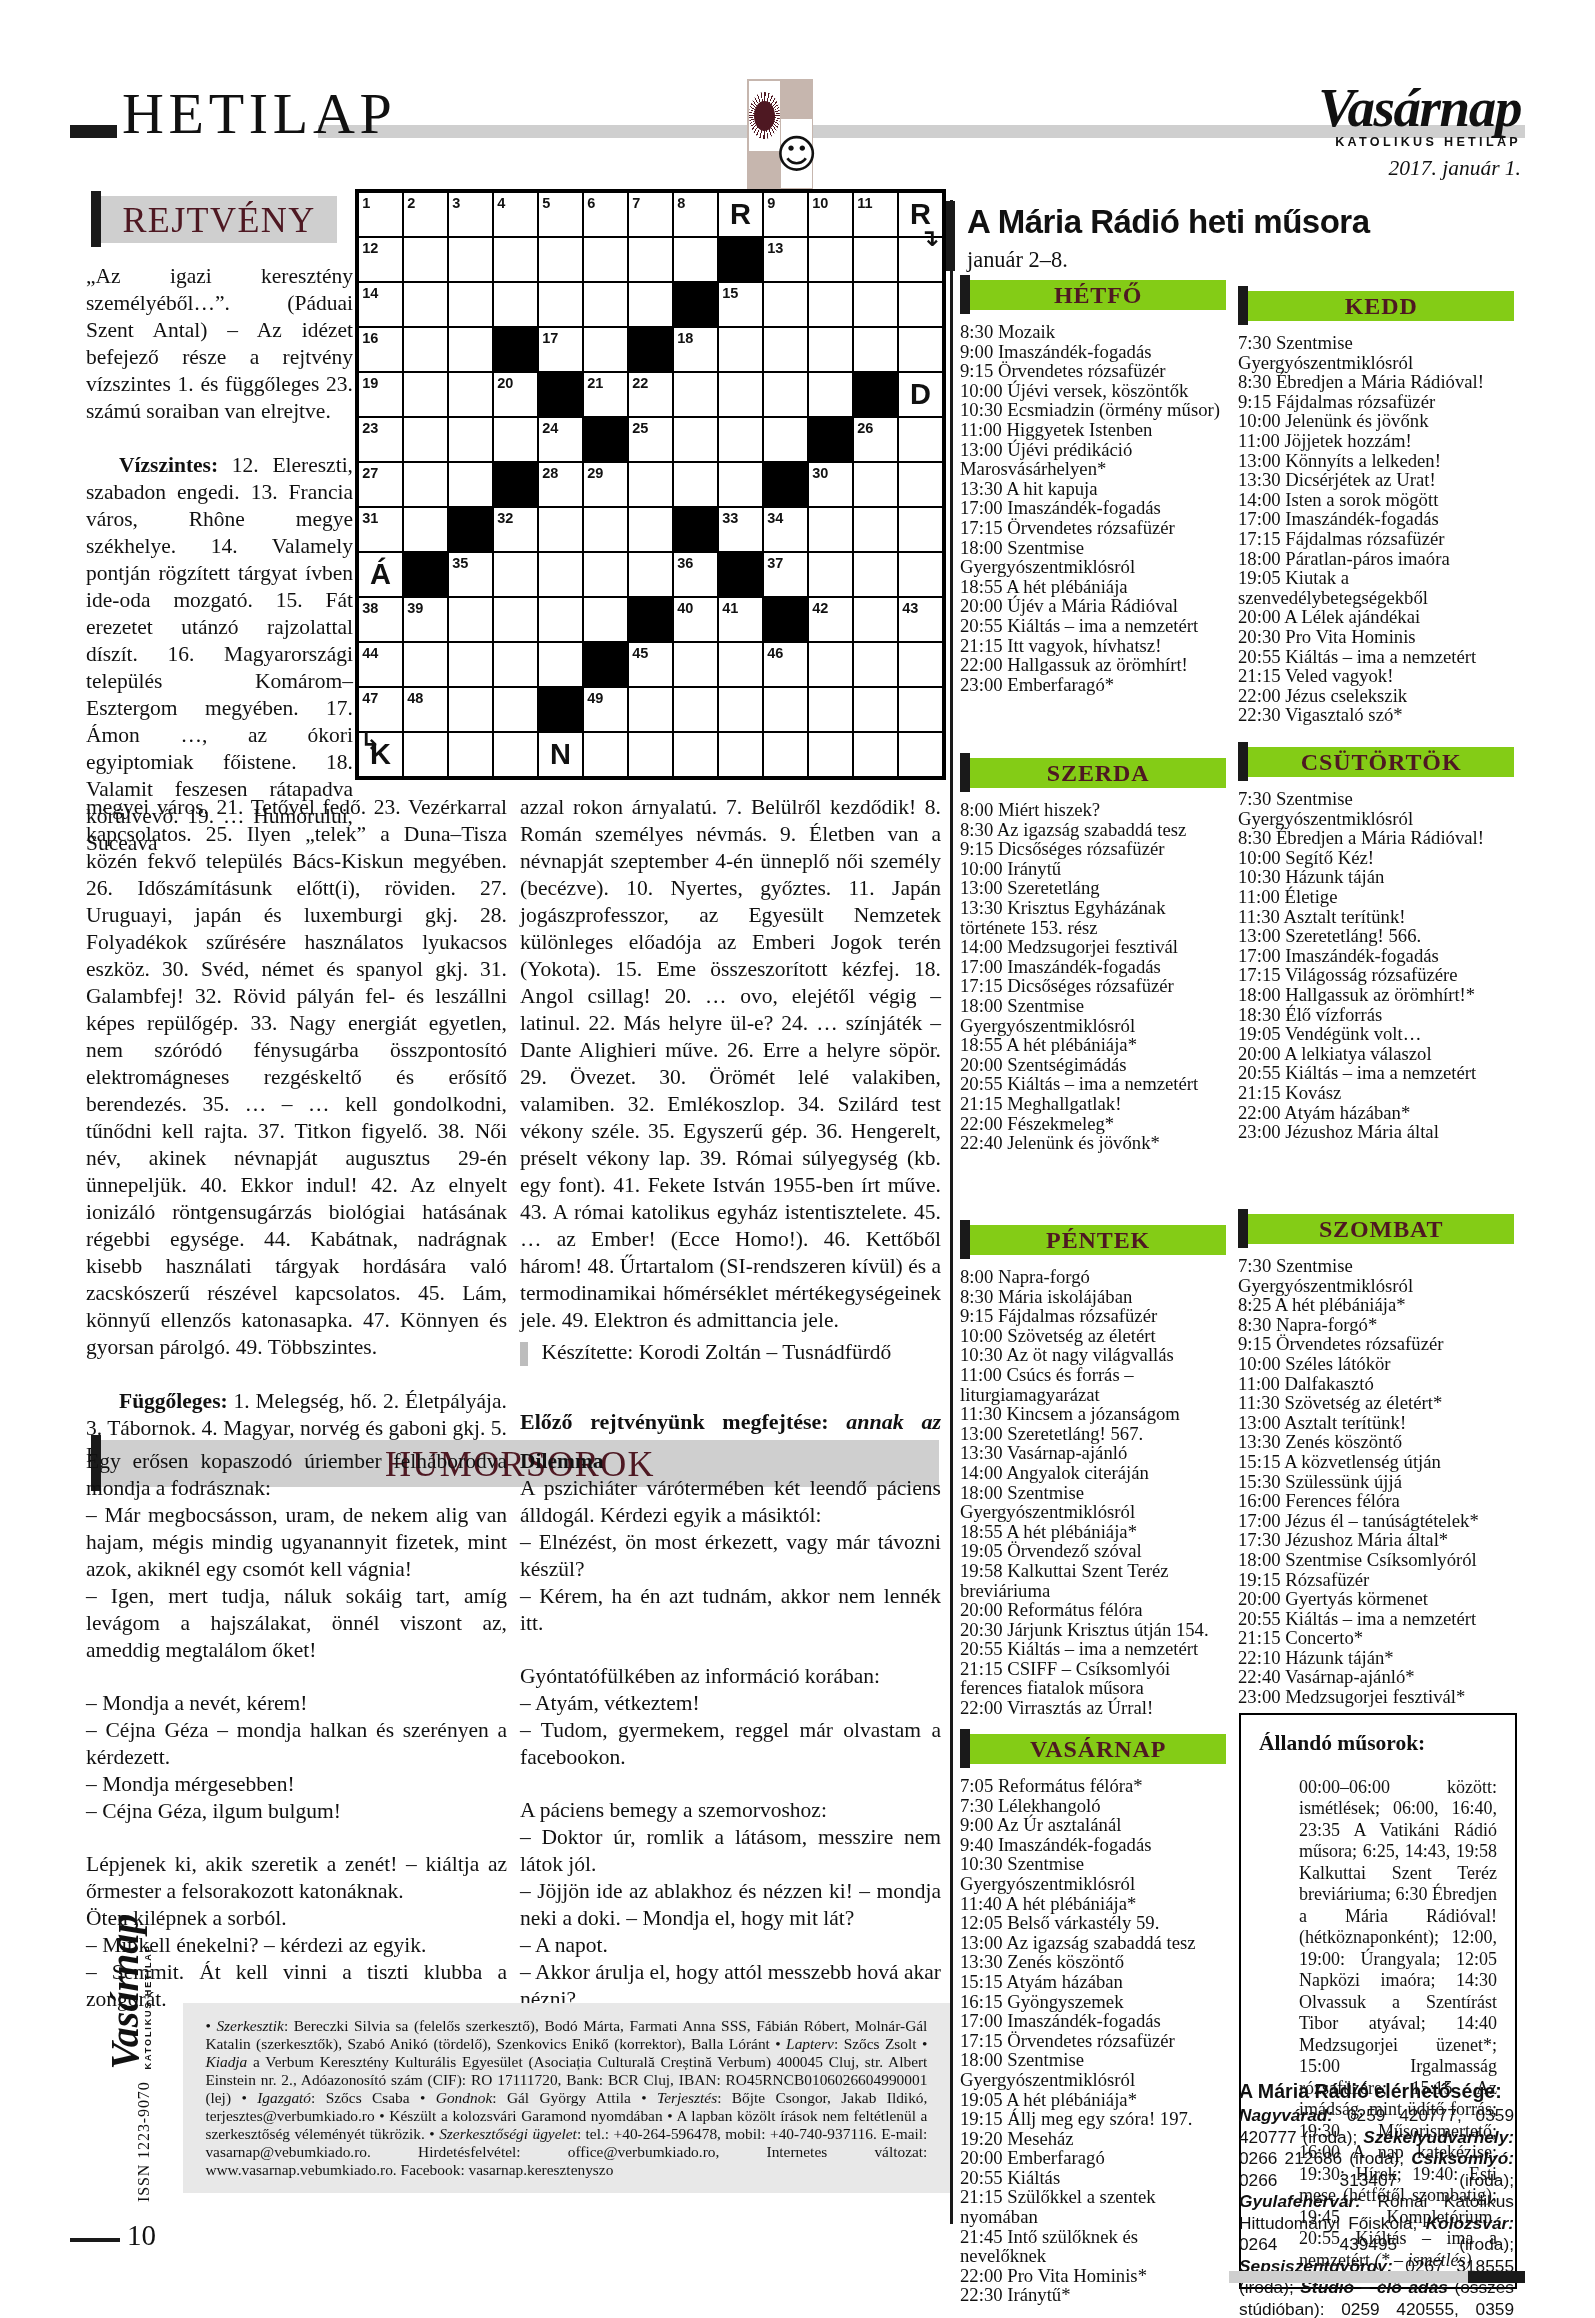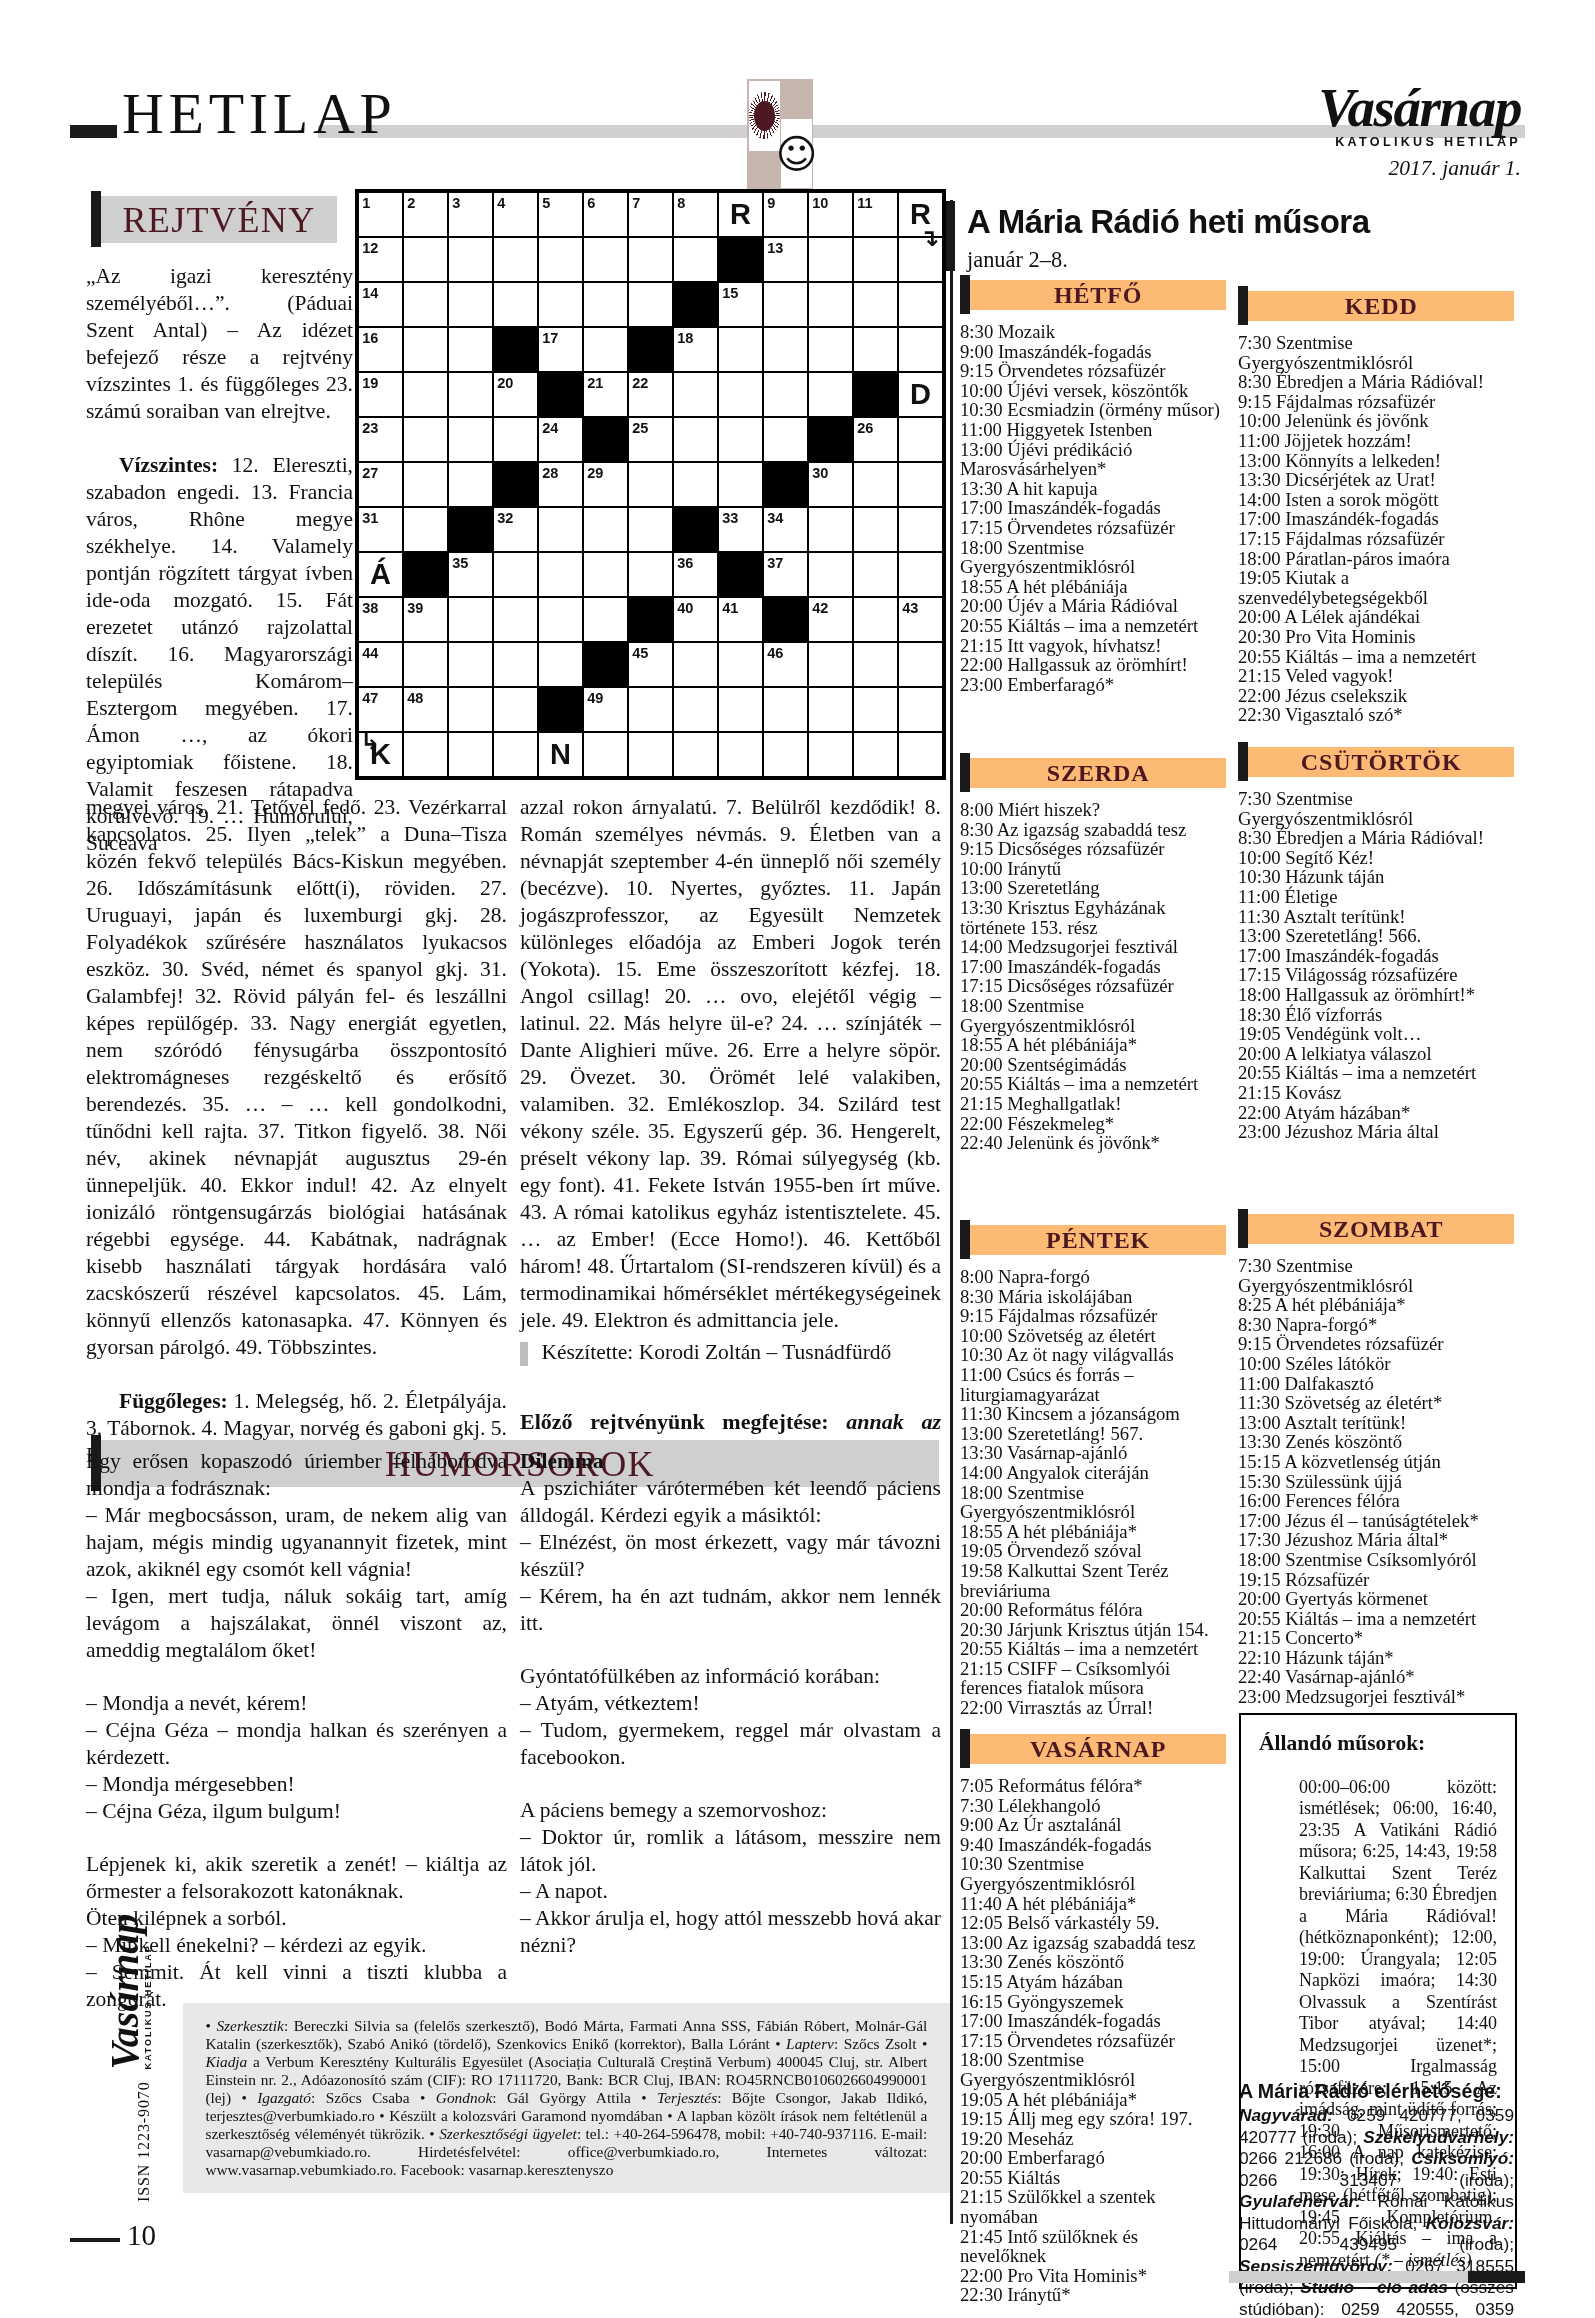--- a/index.html
+++ b/index.html
@@ -49,21 +49,21 @@
   
   .humor p{margin:0;}
   .humor p.gap{margin-top:26px;font-family:Liberation Serif, serif;}
   .humor p.bold{font-weight:700;}
   
   #divider{background:#1a1a1a;}
   #radio-title{font-family:"Liberation Sans",sans-serif;font-weight:700;font-size:33px;
                letter-spacing:-0.5px;line-height:1;}
   #radio-sub{font-size:22.4px;}
   .day{position:absolute;}
-  .day-header{position:relative;height:30px;background:#fdba74;margin-left:10.3px;
+  .day-header{position:relative;height:30px;background:#84cc16;margin-left:10.3px;
               display:flex;align-items:center;justify-content:center;}
   .day-header .bar{position:absolute;left:-10.3px;top:-4.7px;width:10.3px;height:39px;background:#1a1a1a;}
   .day-name{font-weight:700;font-size:24px;color:#4e1822;letter-spacing:0.9px;}
   .day-list{margin-top:12px;font-size:18.7px;line-height:19.6px;}
   .day-list div{margin:0;}
   #allando{border:2.3px solid #000;background:#fff;padding:16px 18px;}
   #allando h3{margin:0 0 20.6px 0;font-size:21.5px;}
   #allando .bodysm{font-size:18px;line-height:21.5px;text-align:justify;margin-left:40px;}
   #contact{font-family:"Liberation Sans",sans-serif;font-size:17.3px;line-height:21.5px;text-align:justify;}
   #contact h3{margin:0 0 2.8px 0;font-size:19.6px;font-family:"Liberation Sans",sans-serif;}
@@ -426,20 +426,21 @@
   <div id="humor-right" class="abs bodytext humor" style="left:520px;top:1448px;width:421px;">
       <p class="bold">Dilemma</p>
       <p>A pszichiáter várótermében két leendő páciens álldogál. Kérdezi egyik a másiktól:</p>
       <p>– Elnézést, ön most érkezett, vagy már távozni készül?</p>
       <p>– Kérem, ha én azt tudnám, akkor nem lennék itt.</p>
       <p class="gap">Gyóntatófülkében az információ korában:</p>
       <p>– Atyám, vétkeztem!</p>
       <p>– Tudom, gyermekem, reggel már olvastam a facebookon.</p>
       <p class="gap">A páciens bemegy a szemorvoshoz:</p>
       <p>– Doktor úr, romlik a látásom, messzire nem látok jól.</p>
+      <p>– Jöjjön ide az ablakhoz és nézzen ki! – mondja neki a doki. – Mondja el, hogy mit lát?</p>
       <p>– A napot.</p>
       <p>– Akkor árulja el, hogy attól messzebb hová akar nézni?</p>
     </div>
 
   <div id="divider" class="abs" style="left:950px;top:200px;width:2.8px;height:2024px;"></div>
   <div class="abs rule-black" style="left:946px;top:201px;width:9.3px;height:70px;"></div>
   <div id="radio-title" class="abs" style="left:967px;top:205px;width:551px;">A Mária Rádió heti műsora</div>
   <div id="radio-sub" class="abs" style="left:967px;top:247px;">január 2–8.</div>
 
   <div class="day" style="left:960px;top:280px;width:266px;">

